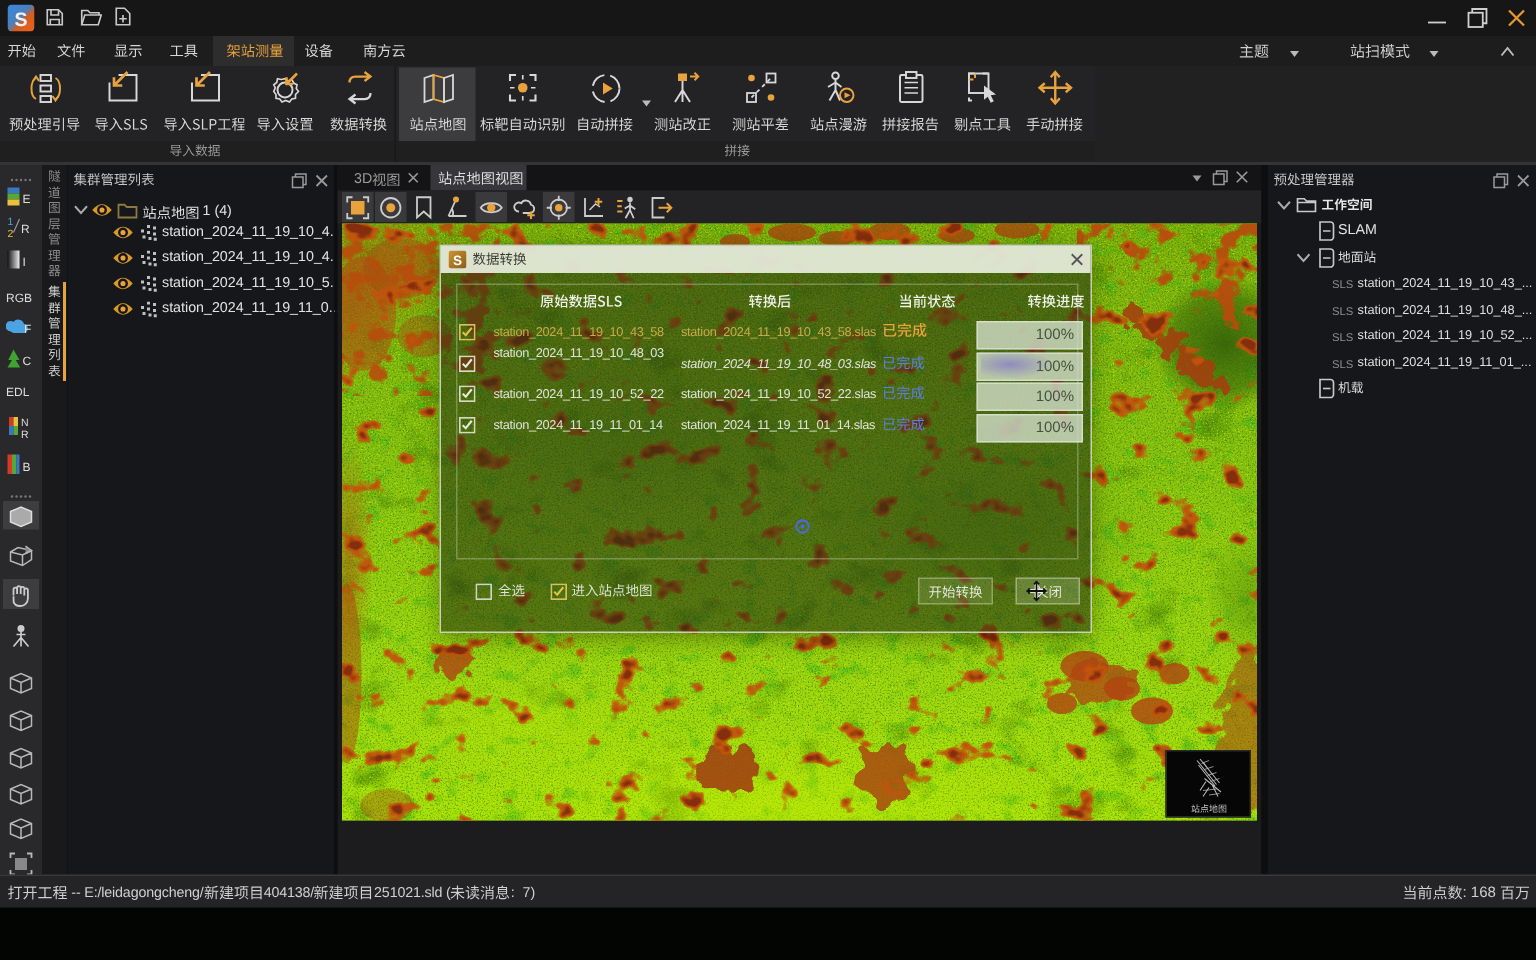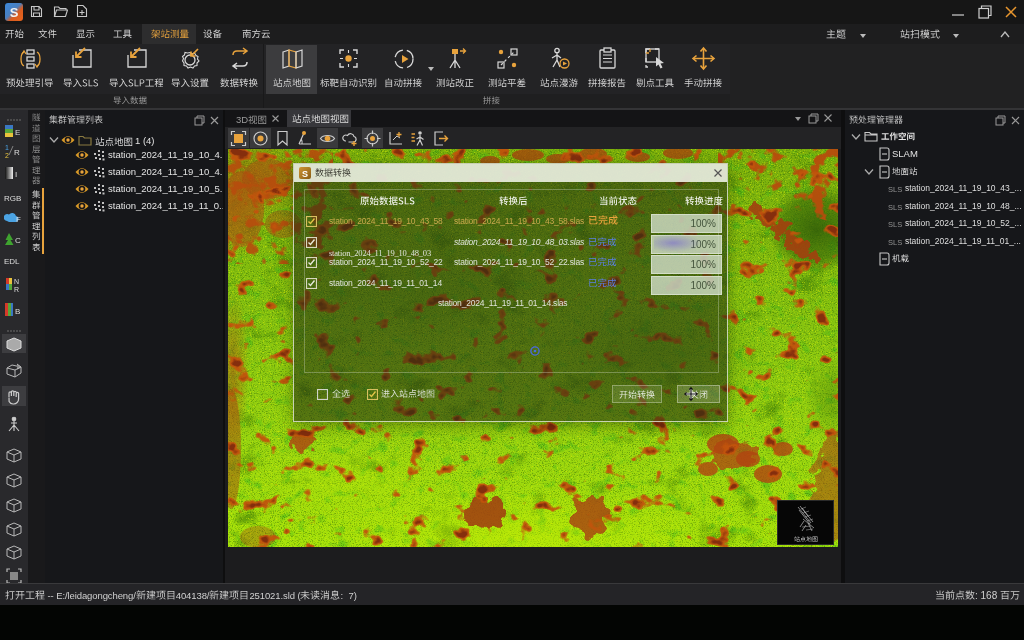--- a/index.html
+++ b/index.html
@@ -941,21 +941,21 @@
       </div>
       <div style="position:absolute;left:357px;top:50.0px;width:71px;height:19px;background:rgba(210,222,202,0.8);border:1px solid rgba(240,245,235,0.5);display:flex;align-items:center;justify-content:flex-end;padding-right:5px;">
         <span style="font-size:10px;color:#44543c">100%</span>
       </div>
       <div style="position:absolute;left:12px;top:72.5px;">
         <svg width="11" height="11" viewBox="0 0 11 11">
           <rect x="0.5" y="0.5" width="10" height="10" fill="none" stroke="#d8d8c0" stroke-width="1.2"></rect>
           <path d="M2.5 5.5 L4.5 7.5 L8.5 2.5" fill="none" stroke="#e8e8d8" stroke-width="1.4"></path>
         </svg>
       </div>
-      <div style="position:absolute;left:35px;top:84px;width:151px;height:12px;font-size:8.5px;color:#dfe3da;white-space:nowrap;letter-spacing:-0.2px;font-family:Liberation Serif, serif;">station_2024_11_19_10_48_03</div>
+      <div style="position:absolute;left:35px;top:66px;width:151px;height:12px;font-size:8.5px;color:#dfe3da;white-space:nowrap;letter-spacing:-0.2px;">station_2024_11_19_10_48_03</div>
       <div style="position:absolute;left:160px;top:72.5px;width:132px;height:12px;font-size:8.5px;color:#dfe3da;white-space:nowrap;letter-spacing:-0.2px;font-style:italic;">station_2024_11_19_10_48_03.slas</div>
       <div style="position:absolute;left:294px;top:72.5px;">
         <svg width="28.5" height="9.5" viewBox="0 -880 3000 1000" fill="#5b7fe8">
           <use href="#q86" x="0"></use>
           <use href="#q87" x="1000"></use>
           <use href="#q88" x="2000"></use>
         </svg>
       </div>
       <div style="position:absolute;left:357px;top:70.5px;width:71px;height:19px;background:rgba(210,222,202,0.8);border:1px solid rgba(240,245,235,0.5);display:flex;align-items:center;justify-content:flex-end;padding-right:5px;">
         <span style="font-size:10px;color:#44543c">100%</span>
@@ -978,21 +978,21 @@
       <div style="position:absolute;left:357px;top:91.0px;width:71px;height:19px;background:rgba(210,222,202,0.8);border:1px solid rgba(240,245,235,0.5);display:flex;align-items:center;justify-content:flex-end;padding-right:5px;">
         <span style="font-size:10px;color:#44543c">100%</span>
       </div>
       <div style="position:absolute;left:12px;top:113.5px;">
         <svg width="11" height="11" viewBox="0 0 11 11">
           <rect x="0.5" y="0.5" width="10" height="10" fill="none" stroke="#d8d8c0" stroke-width="1.2"></rect>
           <path d="M2.5 5.5 L4.5 7.5 L8.5 2.5" fill="none" stroke="#e8e8d8" stroke-width="1.4"></path>
         </svg>
       </div>
       <div style="position:absolute;left:35px;top:113.5px;width:125px;height:12px;font-size:8.5px;color:#dfe3da;white-space:nowrap;letter-spacing:-0.2px;">station_2024_11_19_11_01_14</div>
-      <div style="position:absolute;left:144px;top:113.5px;width:132px;height:12px;font-size:8.5px;color:#dfe3da;white-space:nowrap;letter-spacing:-0.2px;margin-top:20px;">station_2024_11_19_11_01_14.slas</div>
+      <div style="position:absolute;left:160px;top:113.5px;width:132px;height:12px;font-size:8.5px;color:#dfe3da;white-space:nowrap;letter-spacing:-0.2px;">station_2024_11_19_11_01_14.slas</div>
       <div style="position:absolute;left:294px;top:113.5px;">
         <svg width="28.5" height="9.5" viewBox="0 -880 3000 1000" fill="#5b7fe8">
           <use href="#q86" x="0"></use>
           <use href="#q87" x="1000"></use>
           <use href="#q88" x="2000"></use>
         </svg>
       </div>
       <div style="position:absolute;left:357px;top:111.5px;width:71px;height:19px;background:rgba(210,222,202,0.8);border:1px solid rgba(240,245,235,0.5);display:flex;align-items:center;justify-content:flex-end;padding-right:5px;">
         <span style="font-size:10px;color:#44543c">100%</span>
       </div>

